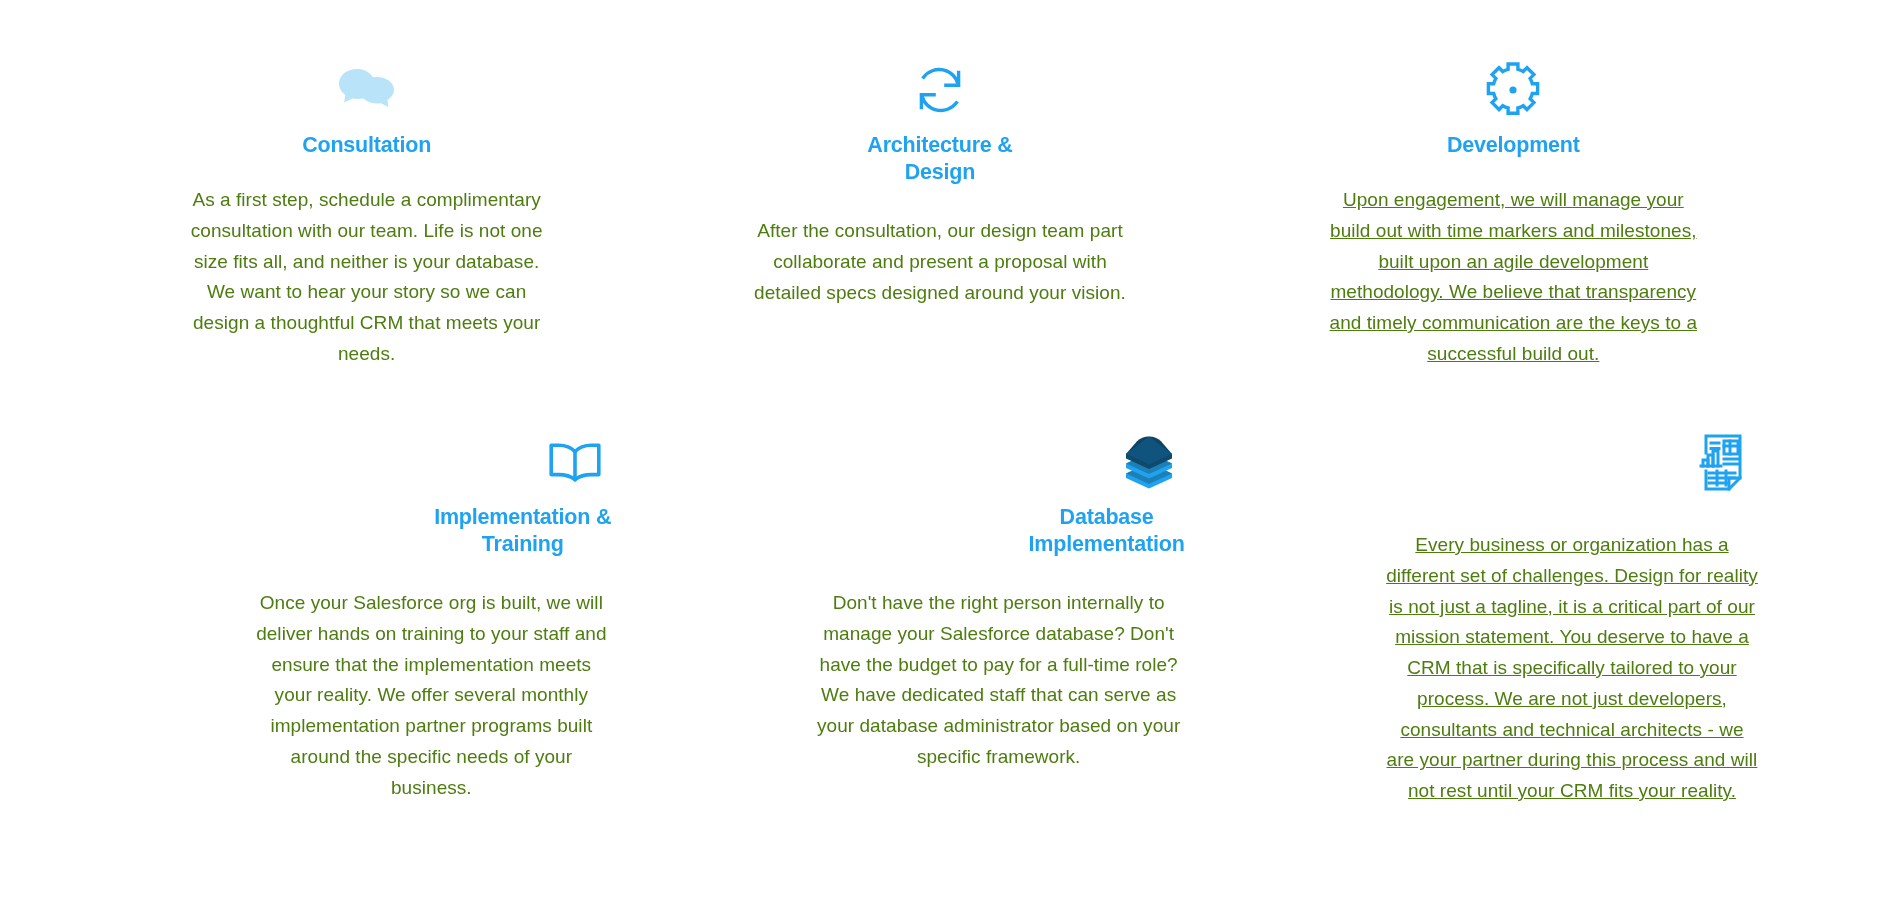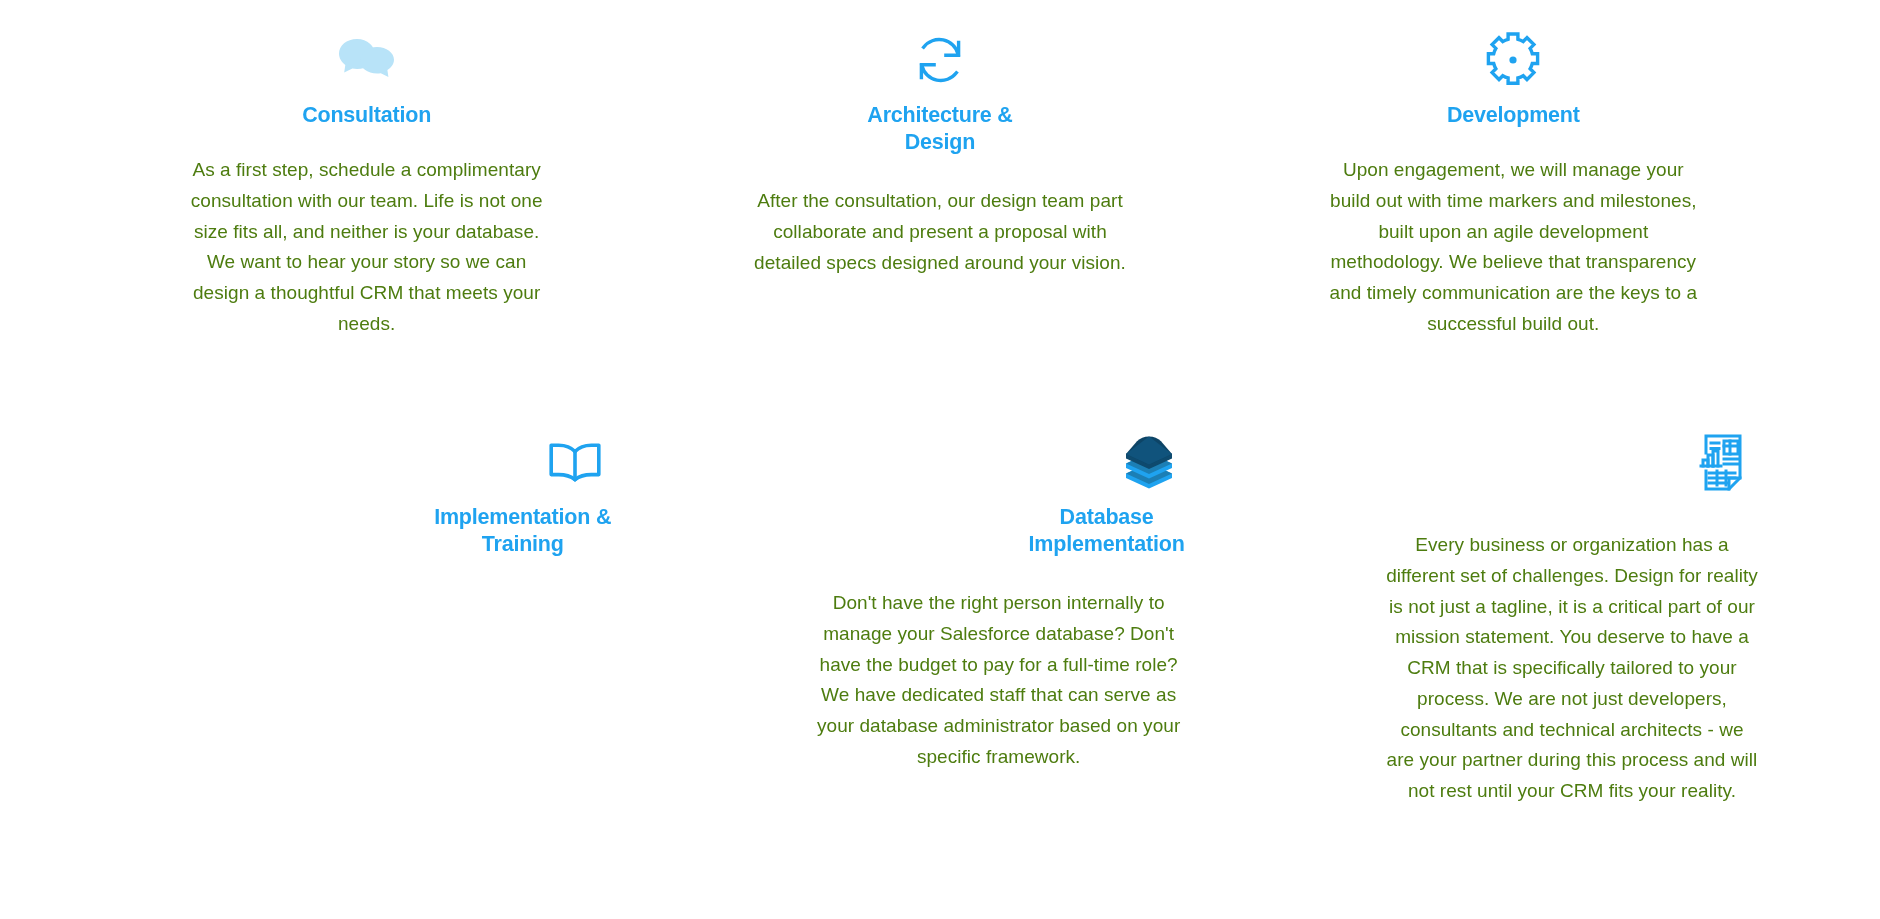--- a/index.html
+++ b/index.html
@@ -28,21 +28,21 @@
   }
 
   .service-card {
     display: flex;
     flex-direction: column;
     align-items: center;
     text-align: center;
     padding: 0 42px;
   }
 
-  .service-card.row1 { padding-top: 24px; }
+  .service-card.row1 { padding-top: 54px; }
   .service-card.row2 { padding-top: 26px; align-items: flex-end; }
 
   .card-icon {
     width: 72px;
     height: 72px;
     display: flex;
     align-items: center;
     justify-content: center;
     margin-bottom: 6px;
   }
@@ -65,21 +65,21 @@
     line-height: 1.62;
     font-weight: 400;
     letter-spacing: 0.05px;
     max-width: 375px;
     margin-top: 22px;
   }
 
   
   .col1 .card-body { max-width: 360px; }
   .col2 .card-body { max-width: 372px; }
-  .col3 .card-body { max-width: 372px; }
+  .col3 .card-body { max-width: 372px; text-decoration: underline; }
 
   .col2.row1 .card-body { margin-top: 26px; }
   .col3.row1 .card-body { margin-top: 22px; }
   .row2 .card-body { margin-top: 26px; }
 </style>
 </head>
 <body>
 
 <div id="services-grid">
 
@@ -126,20 +126,21 @@
       <svg width="56" height="46" viewBox="0 0 56 46" aria-hidden="true">
         <g fill="none" stroke="#1fa3f0" stroke-width="3.6" stroke-linejoin="round" stroke-linecap="round">
           <path d="M28 12.5 C24 8.2 18.4 6.2 11.6 6.2 H4.2 V35.6 H11.6 C18.4 35.6 24 37.4 28 40.6"></path>
           <path d="M28 12.5 C32 8.2 37.6 6.2 44.4 6.2 H51.8 V35.6 H44.4 C37.6 35.6 32 37.4 28 40.6"></path>
           <line x1="28" y1="12.5" x2="28" y2="40.6"></line>
         </g>
       </svg>
     </div>
     <div class="card-title">Implementation &amp;
 Training</div>
+    <div class="card-body">Once your Salesforce org is built, we will deliver hands on training to your staff and ensure that the implementation meets your reality. We offer several monthly implementation partner programs built around the specific needs of your business.</div>
   </div>
 
   <div class="service-card row2 col2">
     <div class="card-icon">
       <svg width="58" height="58" viewBox="0 0 58 58" aria-hidden="true">
 
         <path d="M29 30 L52 40.5 L52 45 L29 55.5 L6 45 L6 40.5 Z" fill="#1fa3f0"></path>
         <path d="M29 30 L52 40.5 L29 51 L6 40.5 Z" fill="#1c7fb5"></path>
 
         <path d="M29 20 L52 30.5 L52 35 L29 45.5 L6 35 L6 30.5 Z" fill="#1fa3f0"></path>

